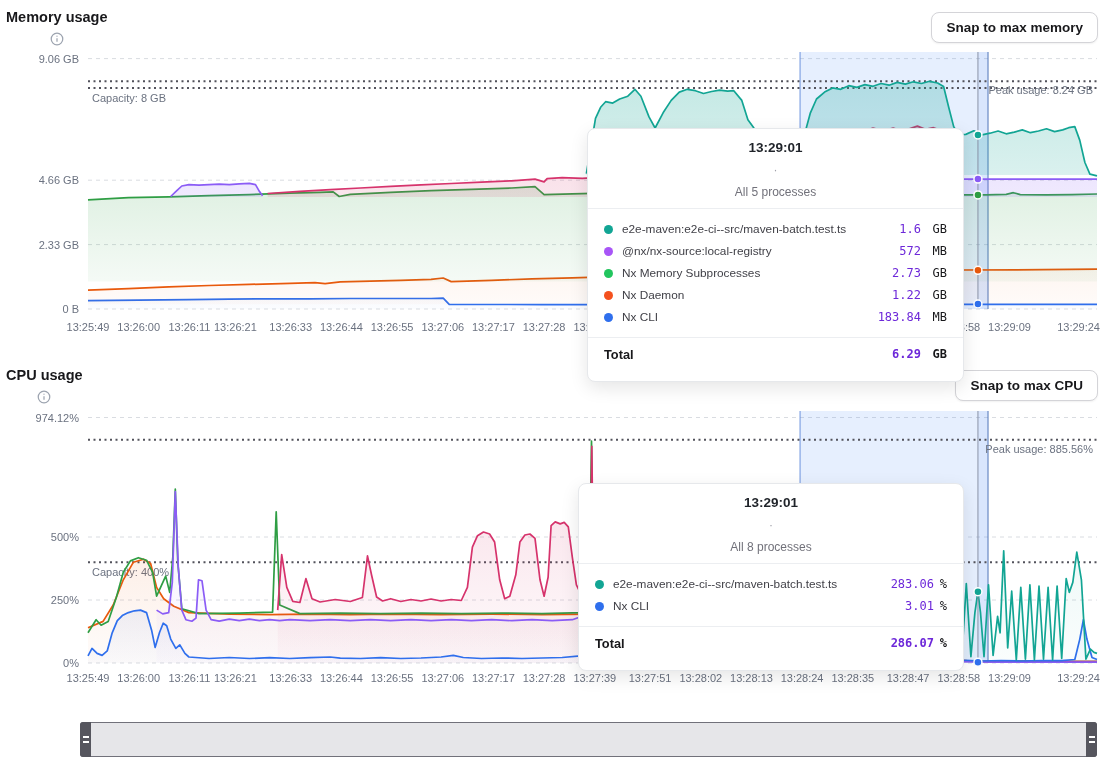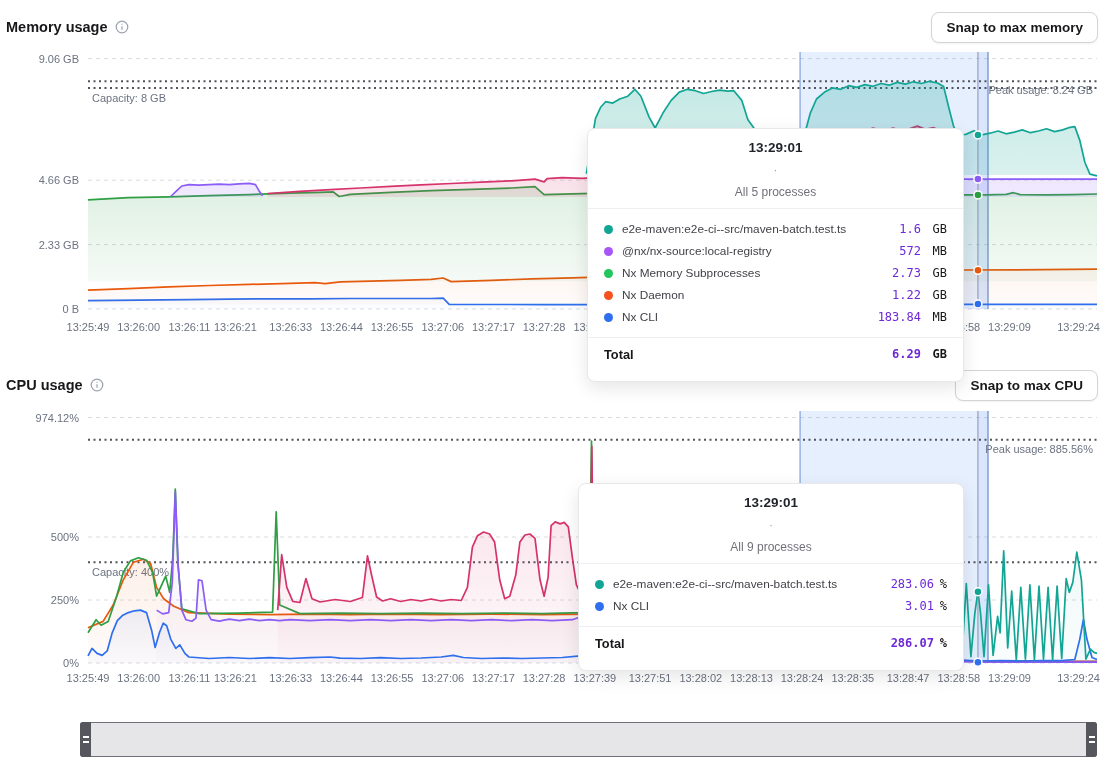--- a/index.html
+++ b/index.html
@@ -1,21 +1,21 @@
 <!DOCTYPE html>
 <html><head>
 <meta charset="utf-8">
 <style>
   html,body{margin:0;padding:0;background:#ffffff;}
   body{font-family:"Liberation Sans", sans-serif; color:#18181b; width:1118px;}
   .page{width:1118px;}
 
   .panel-header{display:flex;align-items:center;justify-content:space-between;
     padding:10px 20px 0 6px;height:34px;}
-  .title-wrap{display:flex;align-items:center;gap:7px;}
+  .title-wrap{display:flex;align-items:center;gap:7px;flex-direction:column;}
   .panel-title{font-size:14.5px;font-weight:700;color:#18181b;margin:0;}
   .info-icon{display:inline-flex;color:#9ca3af;}
   .snap-btn{background:#fff;border:1px solid #d4d4d8;border-radius:8px;
     padding:7px 14px;font-size:13.5px;font-weight:600;color:#18181b;
     font-family:"Liberation Sans",sans-serif;box-shadow:0 1px 2px rgba(0,0,0,.06);cursor:pointer;}
 
   .chart-wrap{position:relative;}
   svg.chart{display:block;width:1118px;}
   .grid{stroke:#d9dce1;stroke-width:1;stroke-dasharray:4 4;}
   .dotted{stroke:#52525b;stroke-width:2;stroke-dasharray:2 3.5;}
@@ -300,21 +300,21 @@
           <text class="xlab" x="908.1" y="280" text-anchor="middle">13:28:47</text>
           <text class="xlab" x="958.8" y="280" text-anchor="middle">13:28:58</text>
           <text class="xlab" x="1009.5" y="280" text-anchor="middle">13:29:09</text>
           <text class="xlab" x="1078.6" y="280" text-anchor="middle">13:29:24</text>
         </svg>
 
       <div class="tooltip cpu-tt" style="left:578px;top:81px;width:386px;box-sizing:border-box;">
         <div class="tt-head">
           <span class="tt-time">13:29:01</span>
           <span class="tt-bullet">·</span>
-          <span class="tt-sub">All 9 processes</span>
+          <span class="tt-sub">All 8 processes</span>
         </div>
         <div class="tt-div"></div>
         <div class="tt-row">
           <span class="tt-dot" style="background: rgb(18, 165, 148);"></span>
           <span class="tt-name">e2e-maven:e2e-ci--src/maven-batch.test.ts</span>
           <span class="tt-spacer"></span>
           <span class="tt-num">283.06</span>
           <span class="tt-unit">%</span>
         </div>
         <div class="tt-row">

